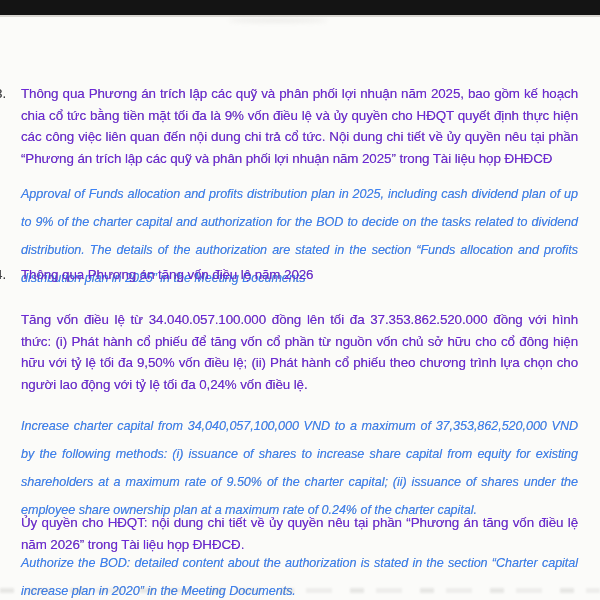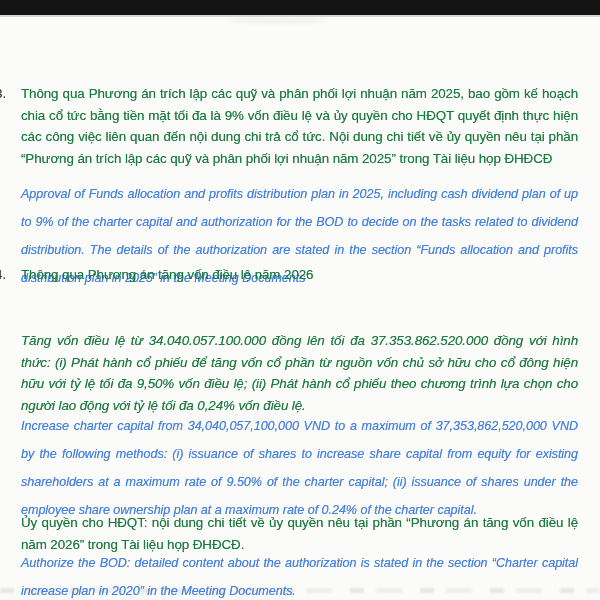--- a/index.html
+++ b/index.html
@@ -27,41 +27,41 @@
     position:absolute;top:588px;left:0;width:600px;height:5px;
     background:repeating-linear-gradient(90deg,
       rgba(120,118,115,.28) 0 14px, rgba(120,118,115,0) 14px 26px,
       rgba(120,118,115,.18) 26px 52px, rgba(120,118,115,0) 52px 70px);
     filter:blur(1.2px);opacity:.55;
   }
   .doc{position:absolute;top:0;left:0;width:600px;height:600px;filter:blur(.3px);}
   .para{
     position:absolute;left:21px;width:557px;
     text-align:justify;
-    color:#15803d;
+    color:#6d28d9;
     font-size:13.4px;line-height:21.6px;letter-spacing:-.1px;
     text-shadow:0 0 .6px rgba(62,62,65,.55);
   }
   .para.en{
     font-style:italic;
     color:#3b82f6;
     font-size:12.6px;line-height:28px;letter-spacing:-.05px;
     text-shadow:0 0 .5px rgba(74,74,77,.5);
   }
   .item-number{
     position:absolute;left:-5px;width:24px;
     color:#3e3e41;font-size:13.4px;line-height:21.6px;
     text-shadow:0 0 .6px rgba(62,62,65,.55);
   }
   
   .n3{top:83px;}   .p3-vi{top:83px;}
   .p3-en{top:180px;}
   .n4{top:264px;}  .p4-vi-title{top:264px;}
   .p4-en-title{top:296px;}
-  .p4-vi-body{top:330px;font-style:italic;}
+  .p4-vi-body{top:309px;}
   .p4-en-body{top:412px;}
   .p4-vi-auth{top:512px;}
   .p4-en-auth{top:549px;}
 </style>
 </head>
 <body>
 
 <div class="page">
 
   <div class="top-bar"></div>

